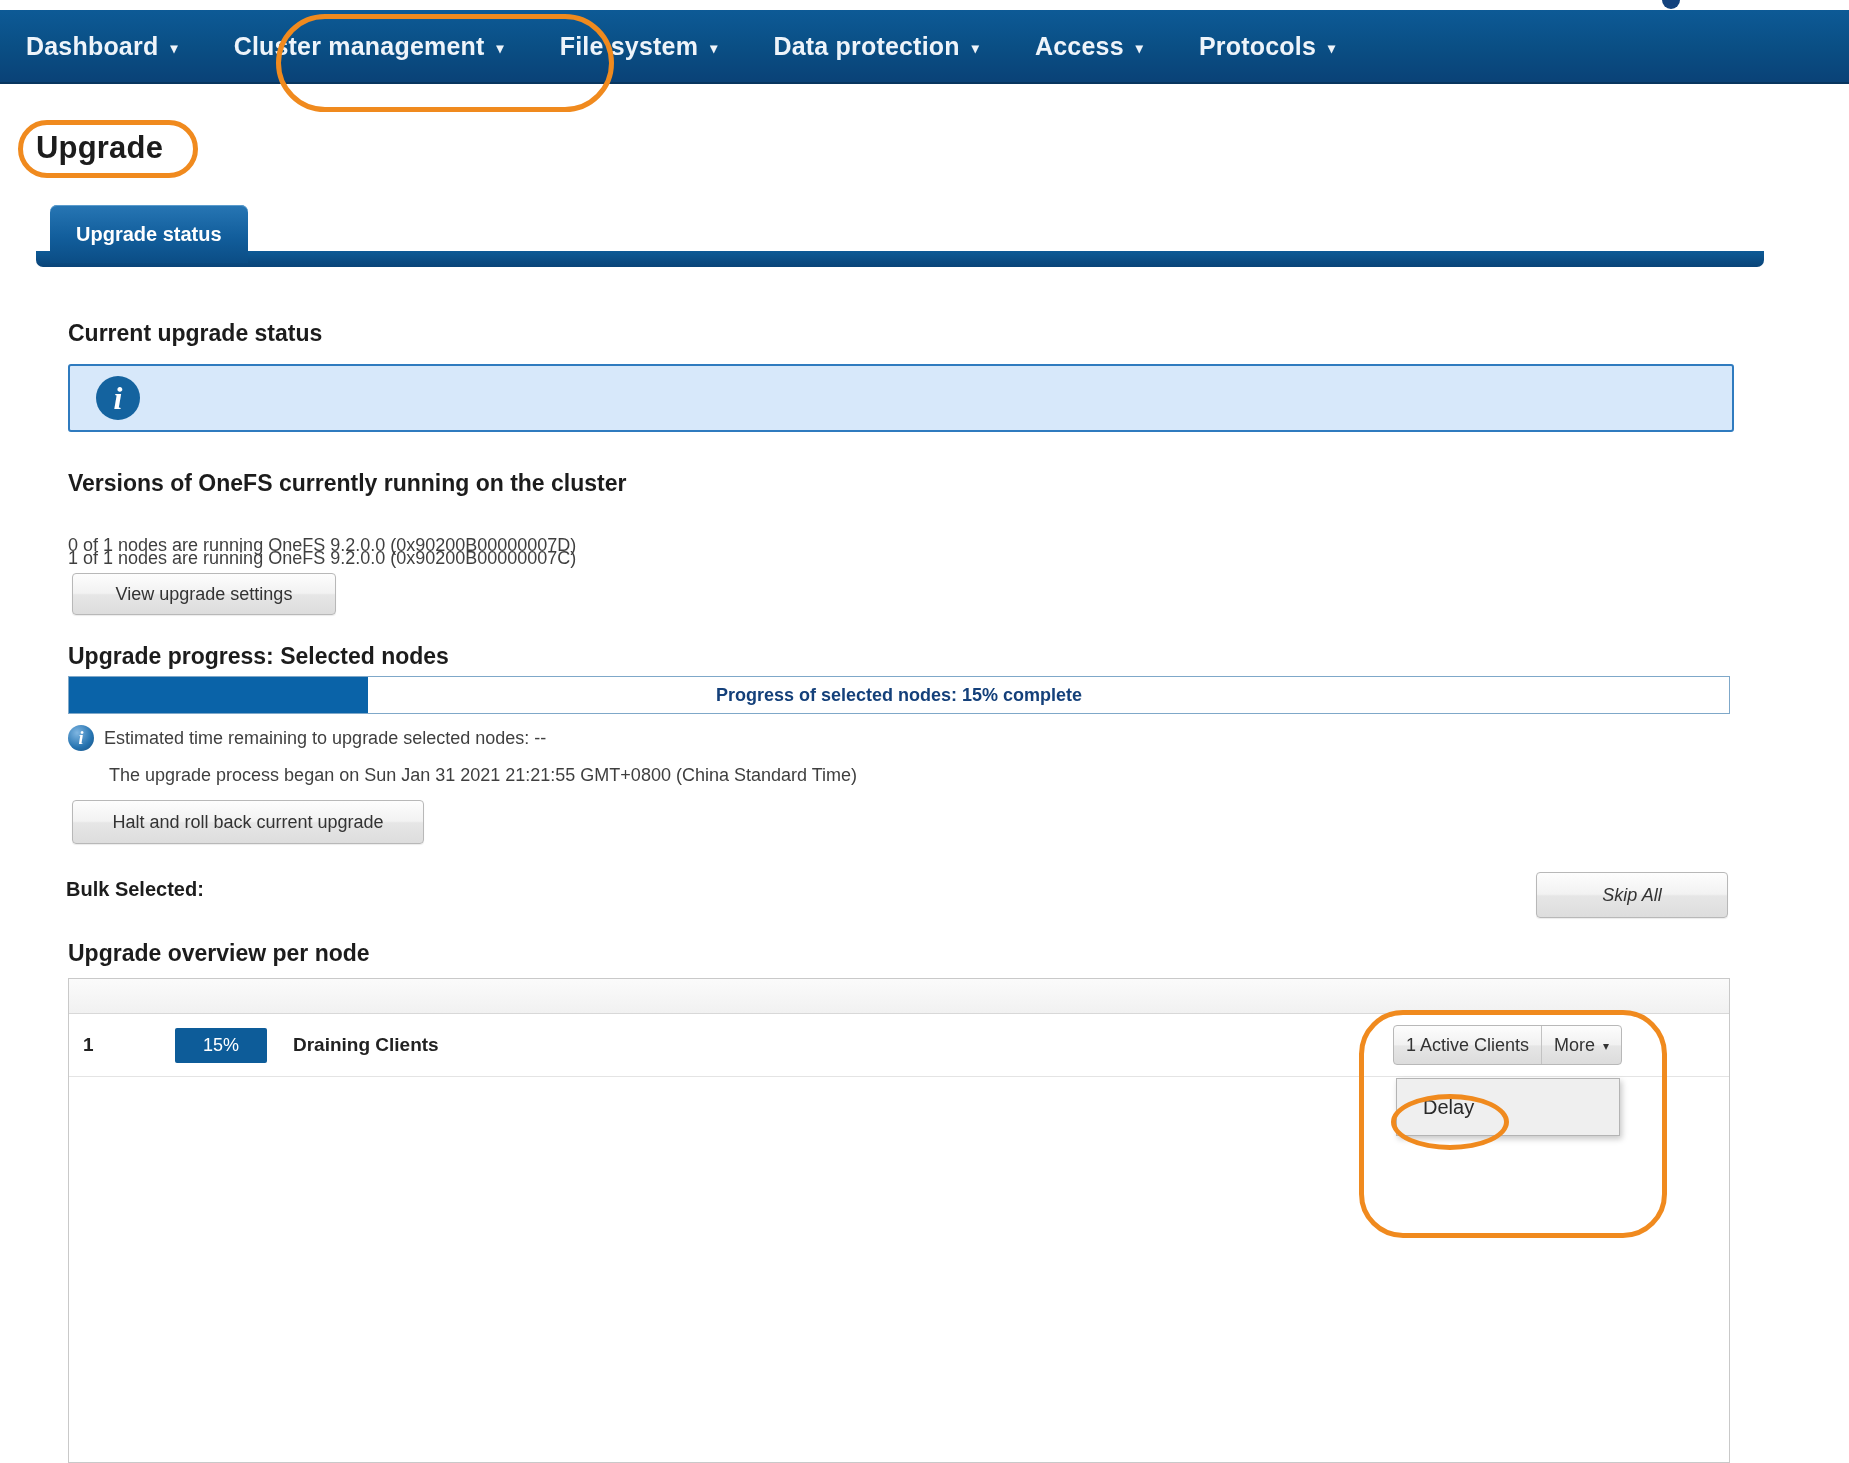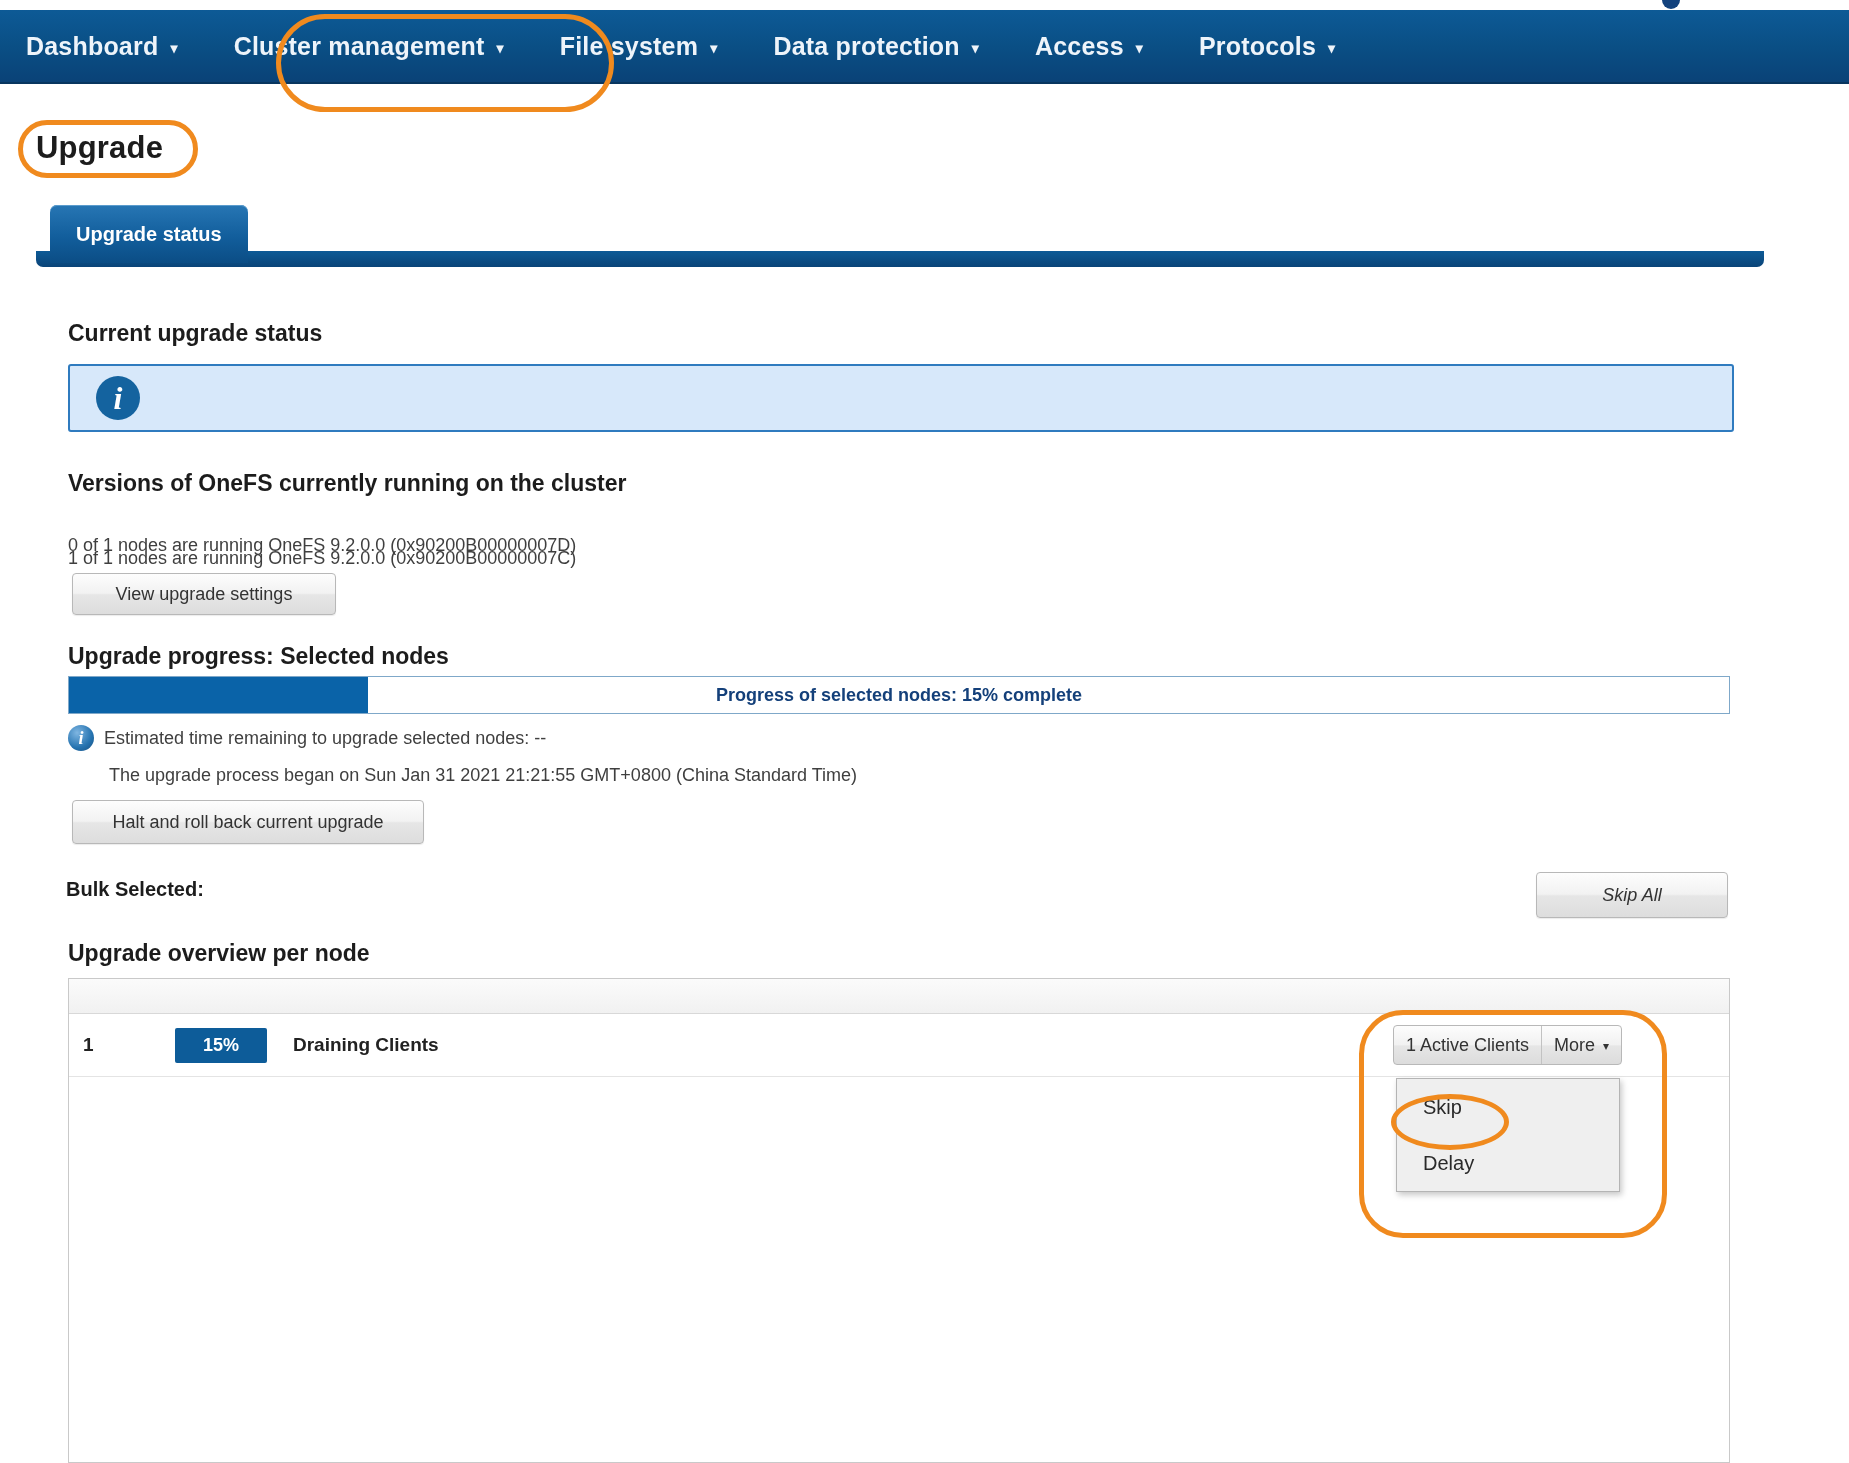--- a/index.html
+++ b/index.html
@@ -297,21 +297,21 @@
     box-sizing: border-box;
     font-size: 19px;
     color: #222222;
     height: 100%;
   }
   .td.col-node { font-weight: bold; }
   .pct-badge {
     background: #0d5c99;
     color: #ffffff;
     font-size: 18px;
-    font-weight: bold;
+    font-weight: normal;
     padding: 7px 0;
     width: 92px;
     text-align: center;
     border-radius: 2px;
   }
   .status-cell { font-weight: bold; }
 
   
   .split-btn {
     display: flex;
@@ -456,20 +456,19 @@
         <span class="seg divider">
           <span>More</span>
           <span class="caret-dn">▾</span>
         </span>
       </div>
     </div>
   </div>
 </div>
 
 <div class="dropdown">
-  <div class="dropdown-item">Skip</div>
   <div class="dropdown-item">Delay</div>
 </div>
 
 <div class="annot annot-nav"></div>
 <div class="annot annot-title"></div>
 <div class="annot annot-actions"></div>
 <div class="annot annot-skip"></div>
 
 </body></html>

